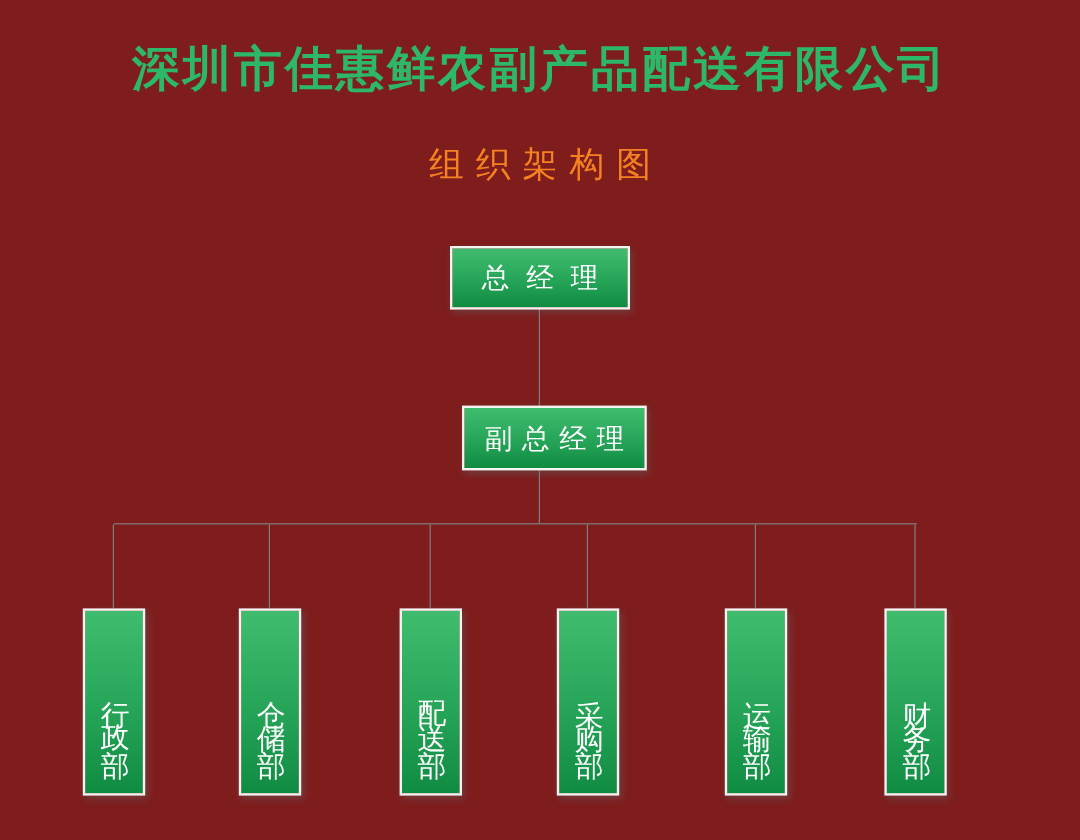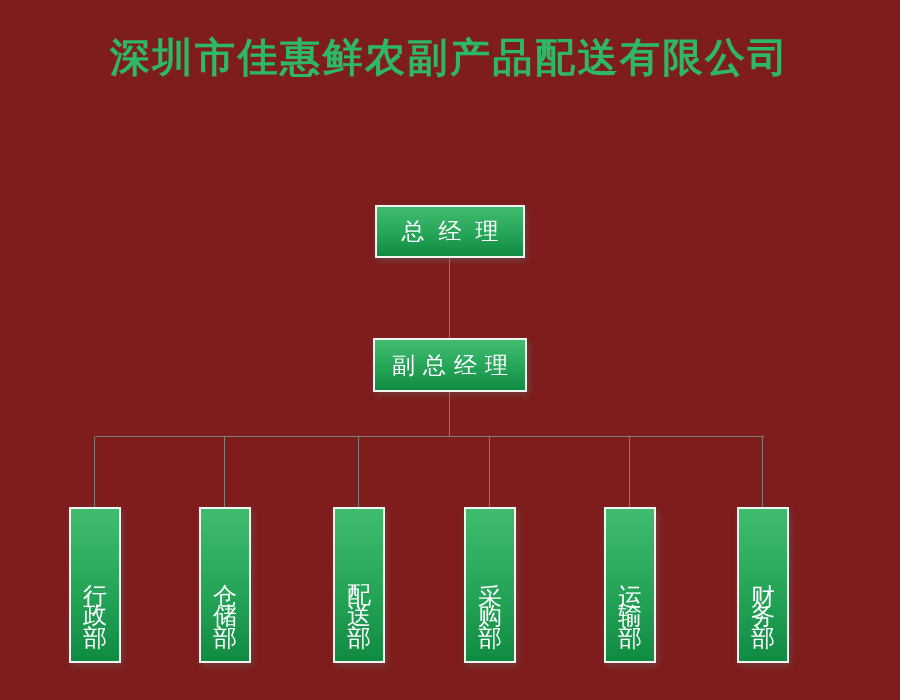--- a/index.html
+++ b/index.html
@@ -61,21 +61,21 @@
     color: #ffffff;
   }
   .node-root {
     left: 375px; top: 205px;
     width: 150px; height: 53px;
     font-size: 23px;
     letter-spacing: 14px;
     padding-left: 14px; 
   }
   .node-deputy {
-    left: 373px; top: 338px;
+    left: 385px; top: 338px;
     width: 154px; height: 54px;
     font-size: 23px;
     letter-spacing: 8px;
     padding-left: 8px;
     font-family: Liberation Serif, serif;
   }
   .node-dept {
     top: 507px;
     width: 52px; height: 156px;
     font-size: 24px;
@@ -102,20 +102,21 @@
   .drop-4 { left: 629px; top: 437px; height: 70px; }
   .drop-5 { left: 762px; top: 437px; height: 70px; }
 </style>
 </head>
 <body>
 
 <div class="page">
 
   <h1 class="title">深圳市佳惠鲜农副产品配送有限公司</h1>
 
+  <h2 class="subtitle">组织架构图</h2>
 
   <div class="chart">
 
     <div class="line v conn-root-deputy"></div>
     <div class="line v conn-deputy-trunk"></div>
     <div class="line h conn-rail"></div>
     <div class="line v drop-0"></div>
     <div class="line v drop-1"></div>
     <div class="line v drop-2"></div>
     <div class="line v drop-3"></div>

